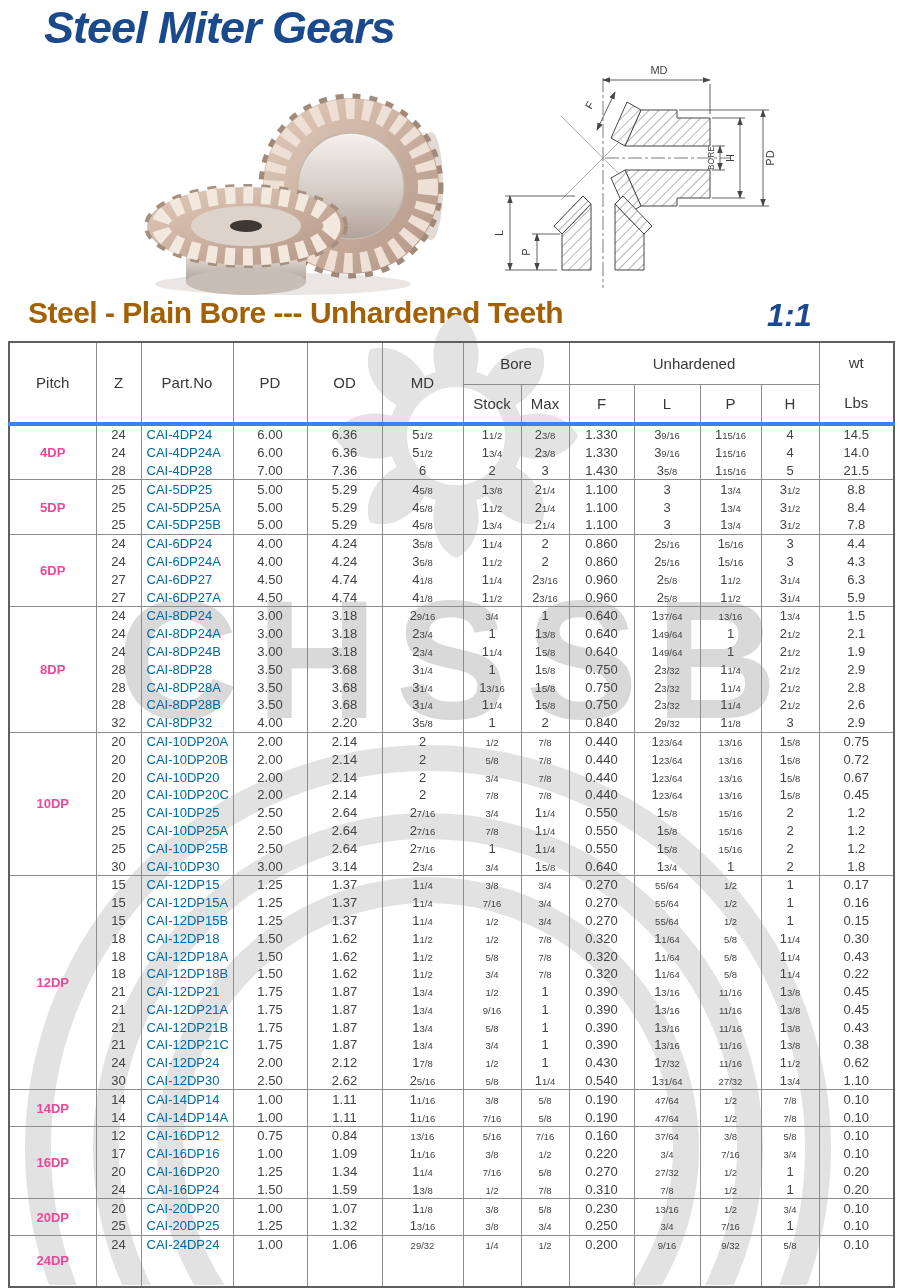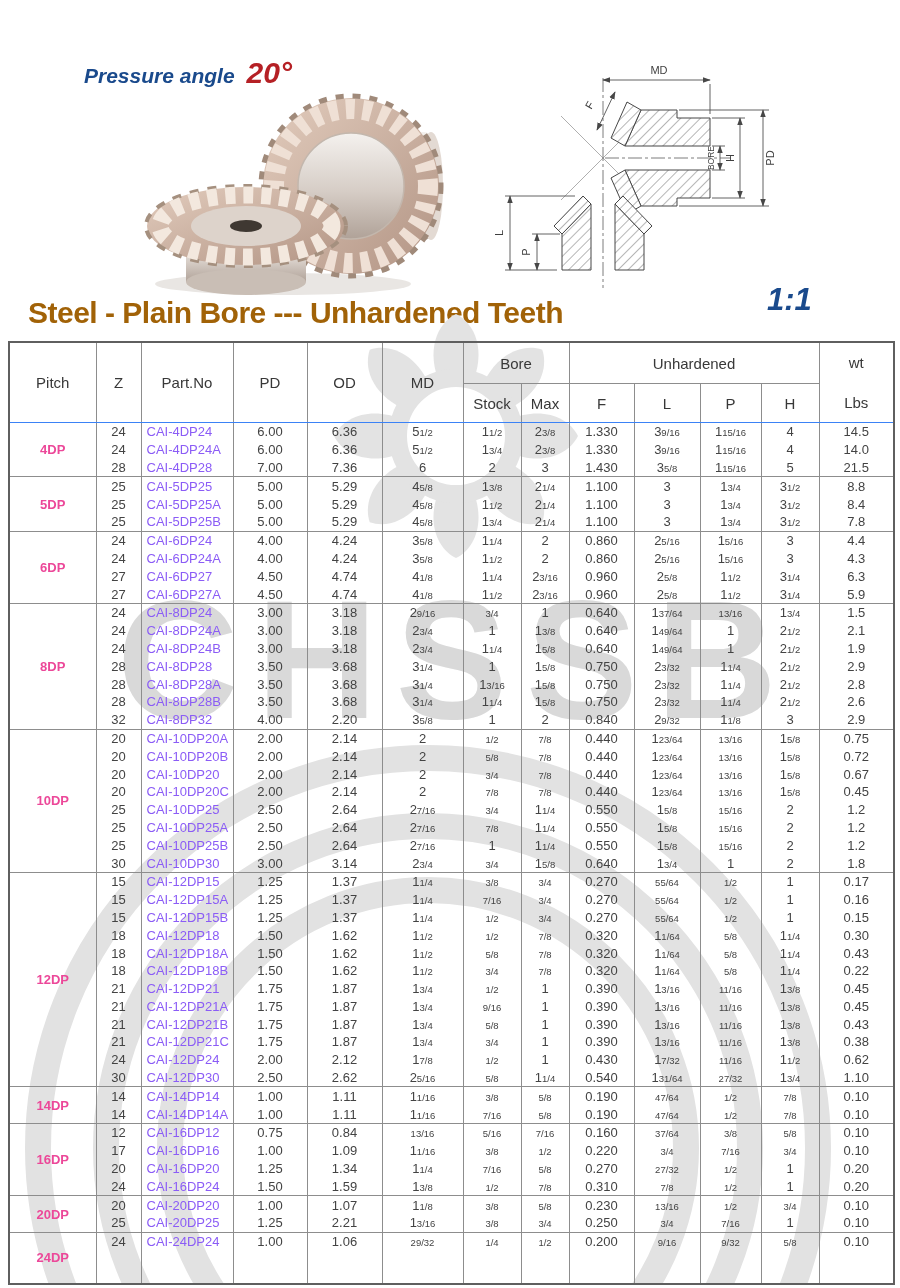--- a/index.html
+++ b/index.html
@@ -10,52 +10,50 @@
          color:#1a4a8c;letter-spacing:-1px;white-space:nowrap;}
   .subtitle{position:absolute;left:84px;top:56px;font-style:italic;font-weight:bold;color:#1a4a8c;white-space:nowrap;}
   .subtitle .lbl{font-size:21px;}
   .subtitle .deg{font-size:30px;color:#b52025;margin-left:12px;}
 
   .photo{position:absolute;left:133px;top:74px;width:328px;height:230px;}
   .drawing{position:absolute;left:463px;top:58px;width:437px;height:246px;}
 
   .section-title{position:absolute;left:28px;top:296px;font-size:30px;font-weight:bold;color:#a16207;
                  letter-spacing:-0.5px;white-space:nowrap;}
-  .scale{position:absolute;left:767px;top:282px;font-size:31px;font-weight:bold;font-style:italic;color:#1a4a8c;}
+  .scale{position:absolute;left:767px;top:298px;font-size:31px;font-weight:bold;font-style:italic;color:#1a4a8c;}
 
   .table-wrap{position:absolute;left:8px;top:341px;width:885px;height:944px;}
   .watermark{position:absolute;left:0;top:-55px;width:885px;height:999px;overflow:hidden;pointer-events:none;}
 
   table.spec{position:relative;z-index:1;border-collapse:collapse;table-layout:fixed;width:885px;
              background:transparent;border:2px solid #5f5f5f;}
   .spec th,.spec td{border-left:1px solid #8d8d8d;border-right:1px solid #8d8d8d;padding:0;
              text-align:center;color:#434343;white-space:nowrap;overflow:hidden;}
   .spec thead tr.t1{height:41px;}
   .spec thead tr.t2{height:38px;}
-  .spec thead th{font-weight:normal;font-size:15px;color:#383838;border-bottom:1px solid #3b82f6;}
+  .spec thead th{font-weight:normal;font-size:15px;color:#383838;border-bottom:4px solid #3b82f6;}
   .spec thead th.grp{border-bottom:1px solid #8d8d8d;}
   th.wtcell{padding:0;}
   .wtstack{display:flex;flex-direction:column;height:79px;}
   .wtstack span{flex:1;display:flex;align-items:center;justify-content:center;}
   .spec tbody td{font-size:13px;height:17.8px;line-height:1;}
   .spec tbody tr.group-start td{border-top:1px solid #8d8d8d;}
   .spec tbody tr:last-child td{height:32px;}
-  td.partno{text-align:left;padding-left:5px;color:#8b5cf6;}
+  td.partno{text-align:left;padding-left:5px;color:#0369a1;}
   td.pitch{font-size:21px;font-weight:bold;color:#ec4899;letter-spacing:0;}
   .fr{font-size:9.5px;}
 </style>
 </head>
 <body>
 
 <div class="page">
 
-
-  <div class="subtitle">
-    <span class="lbl">Pressure angle</span><span class="deg">20°</span>
-  </div>
+  <div class="title">Steel Miter Gears</div>
+
 
   <div class="photo">
     <svg width="328" height="230" viewBox="0 0 328 230">
       <defs>
         <linearGradient id="gsil" x1="0" y1="0" x2="0" y2="1">
           <stop offset="0" stop-color="#f4f1ee"></stop>
             <stop offset="0.55" stop-color="#d6cdc6"></stop>
             <stop offset="1" stop-color="#b0a298"></stop>
         </linearGradient>
         <linearGradient id="grose" x1="0" y1="0" x2="1" y2="1">
@@ -848,21 +846,21 @@
             <td>0.230</td>
             <td><span class="fr">13/16</span></td>
             <td><span class="fr">1/2</span></td>
             <td><span class="fr">3/4</span></td>
             <td>0.10</td>
           </tr>
           <tr>
             <td>25</td>
             <td class="partno">CAI-20DP25</td>
             <td>1.25</td>
-            <td>2.21</td>
+            <td>1.32</td>
             <td>1<span class="fr">3/16</span></td>
             <td><span class="fr">3/8</span></td>
             <td><span class="fr">3/4</span></td>
             <td>0.250</td>
             <td><span class="fr">3/4</span></td>
             <td><span class="fr">7/16</span></td>
             <td>1</td>
             <td>0.10</td>
           </tr>
           <tr class="group-start">

